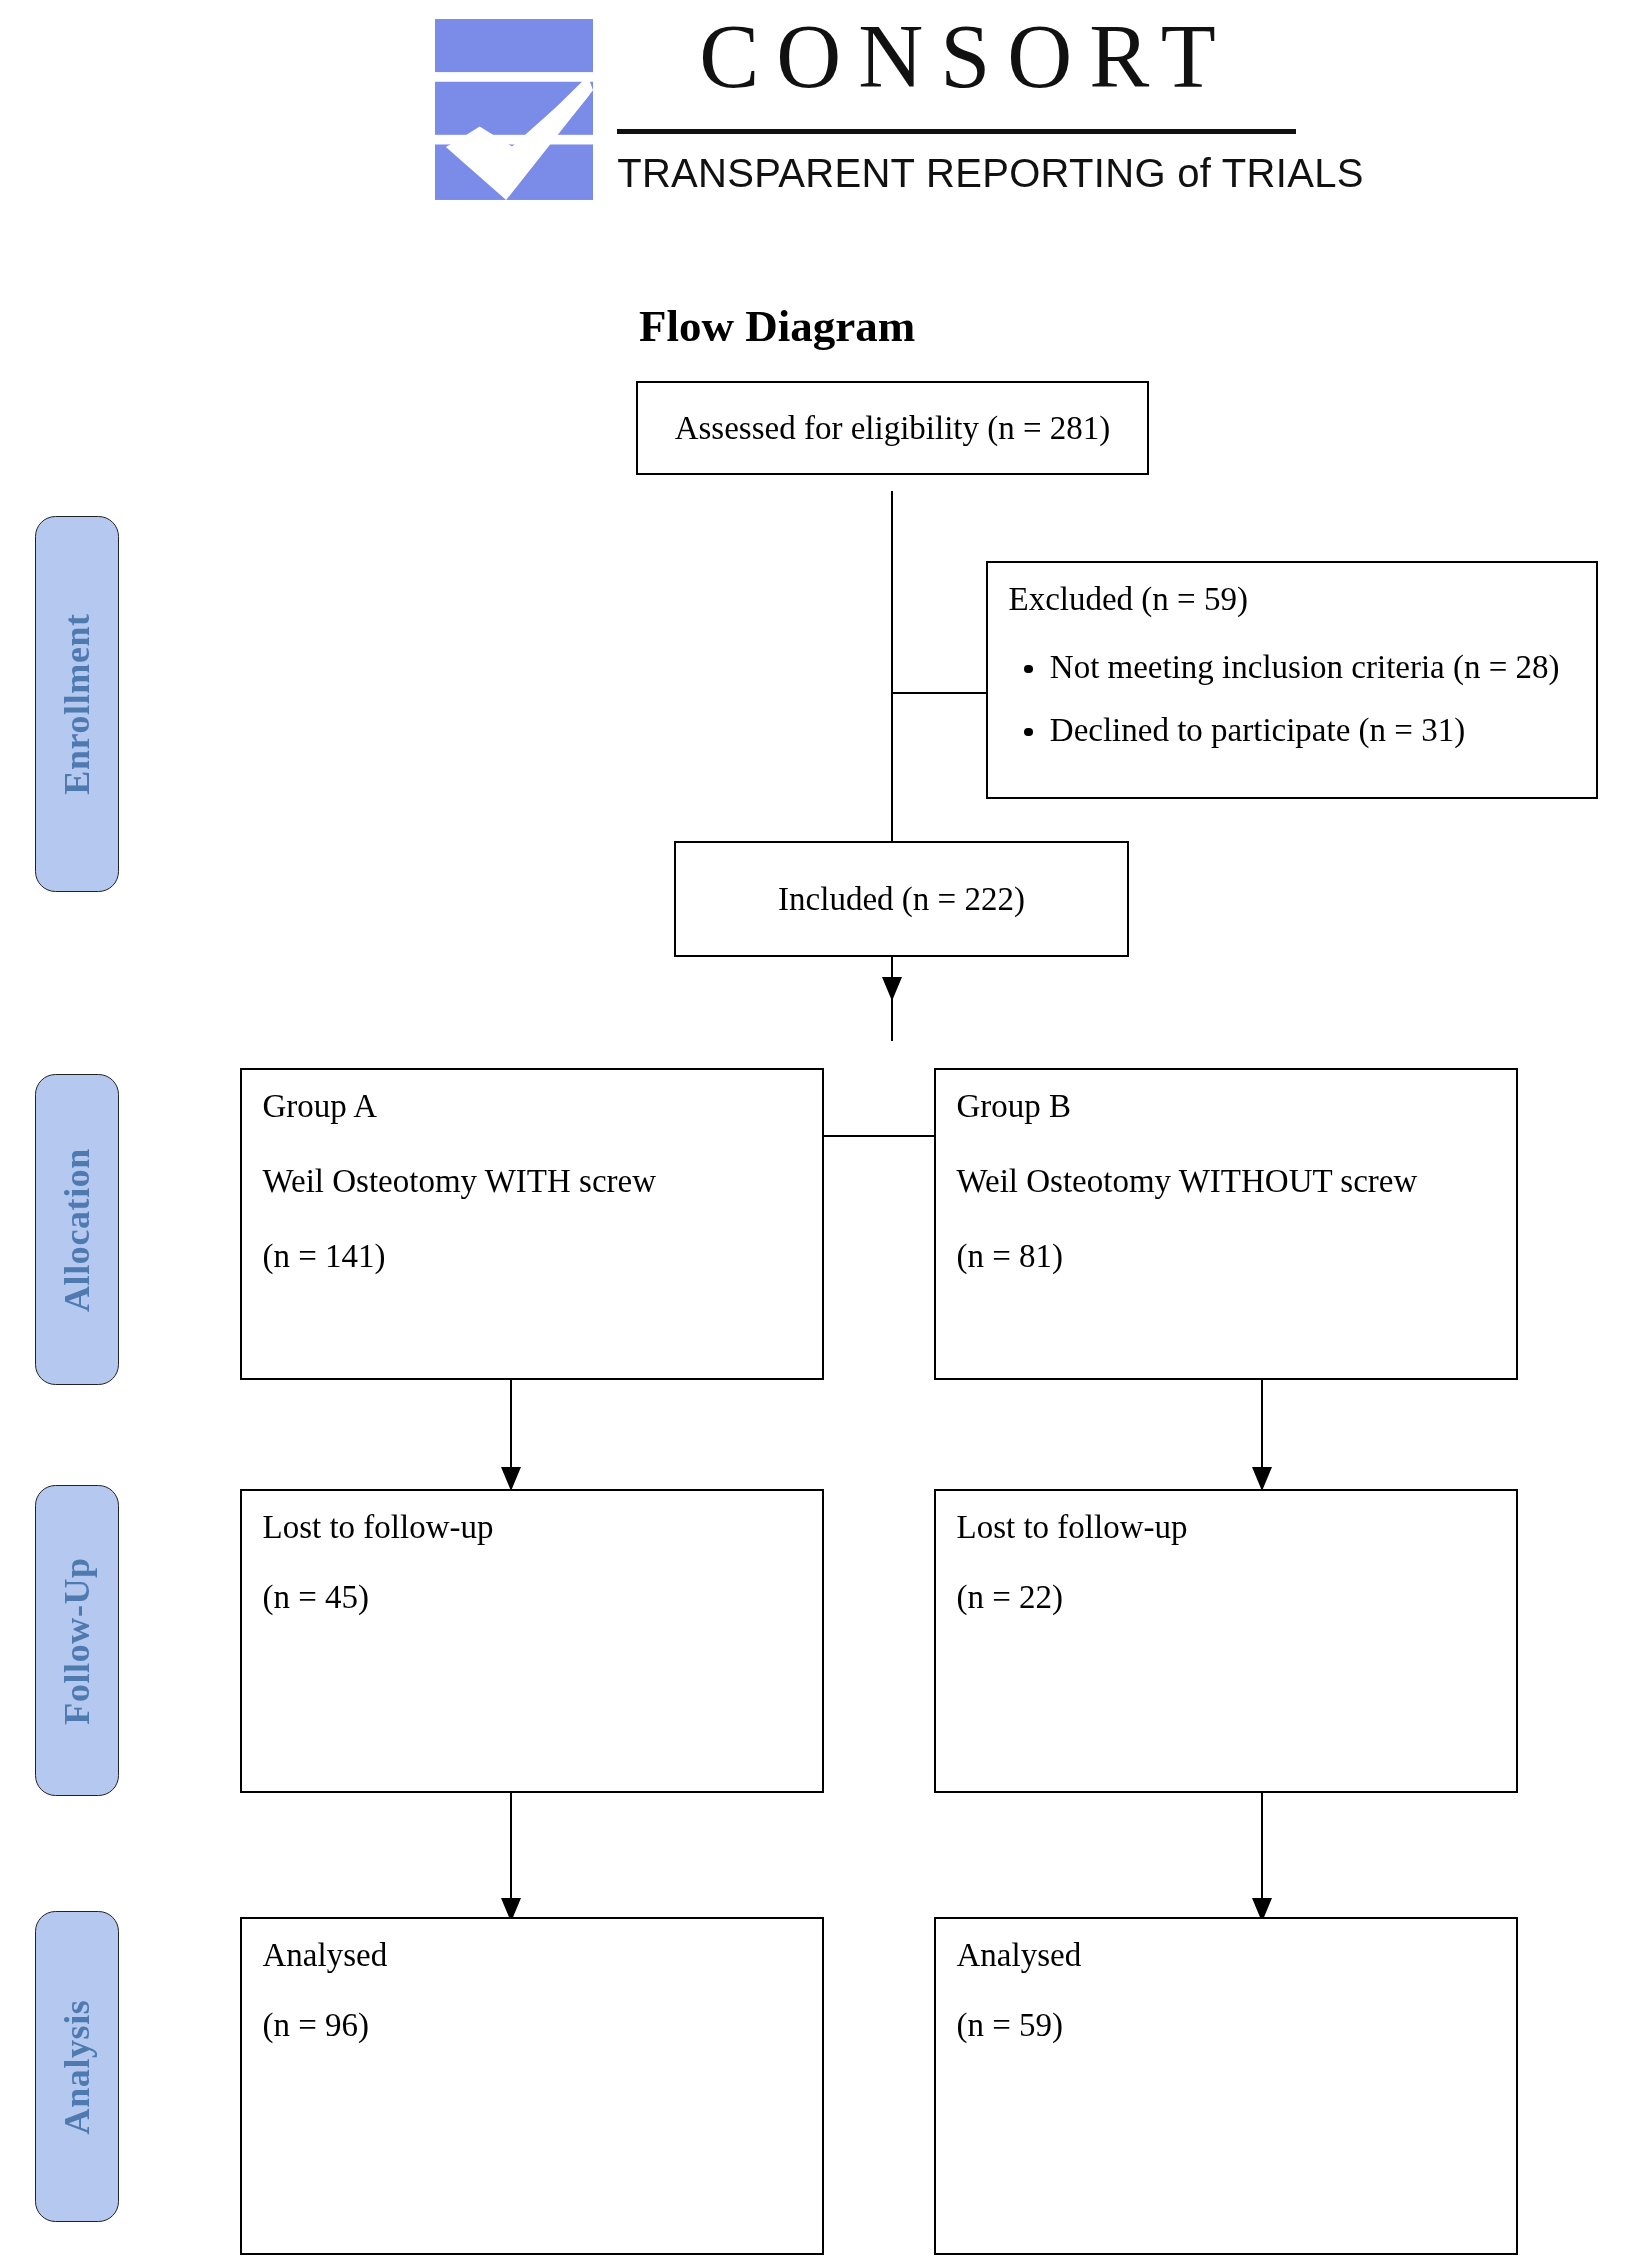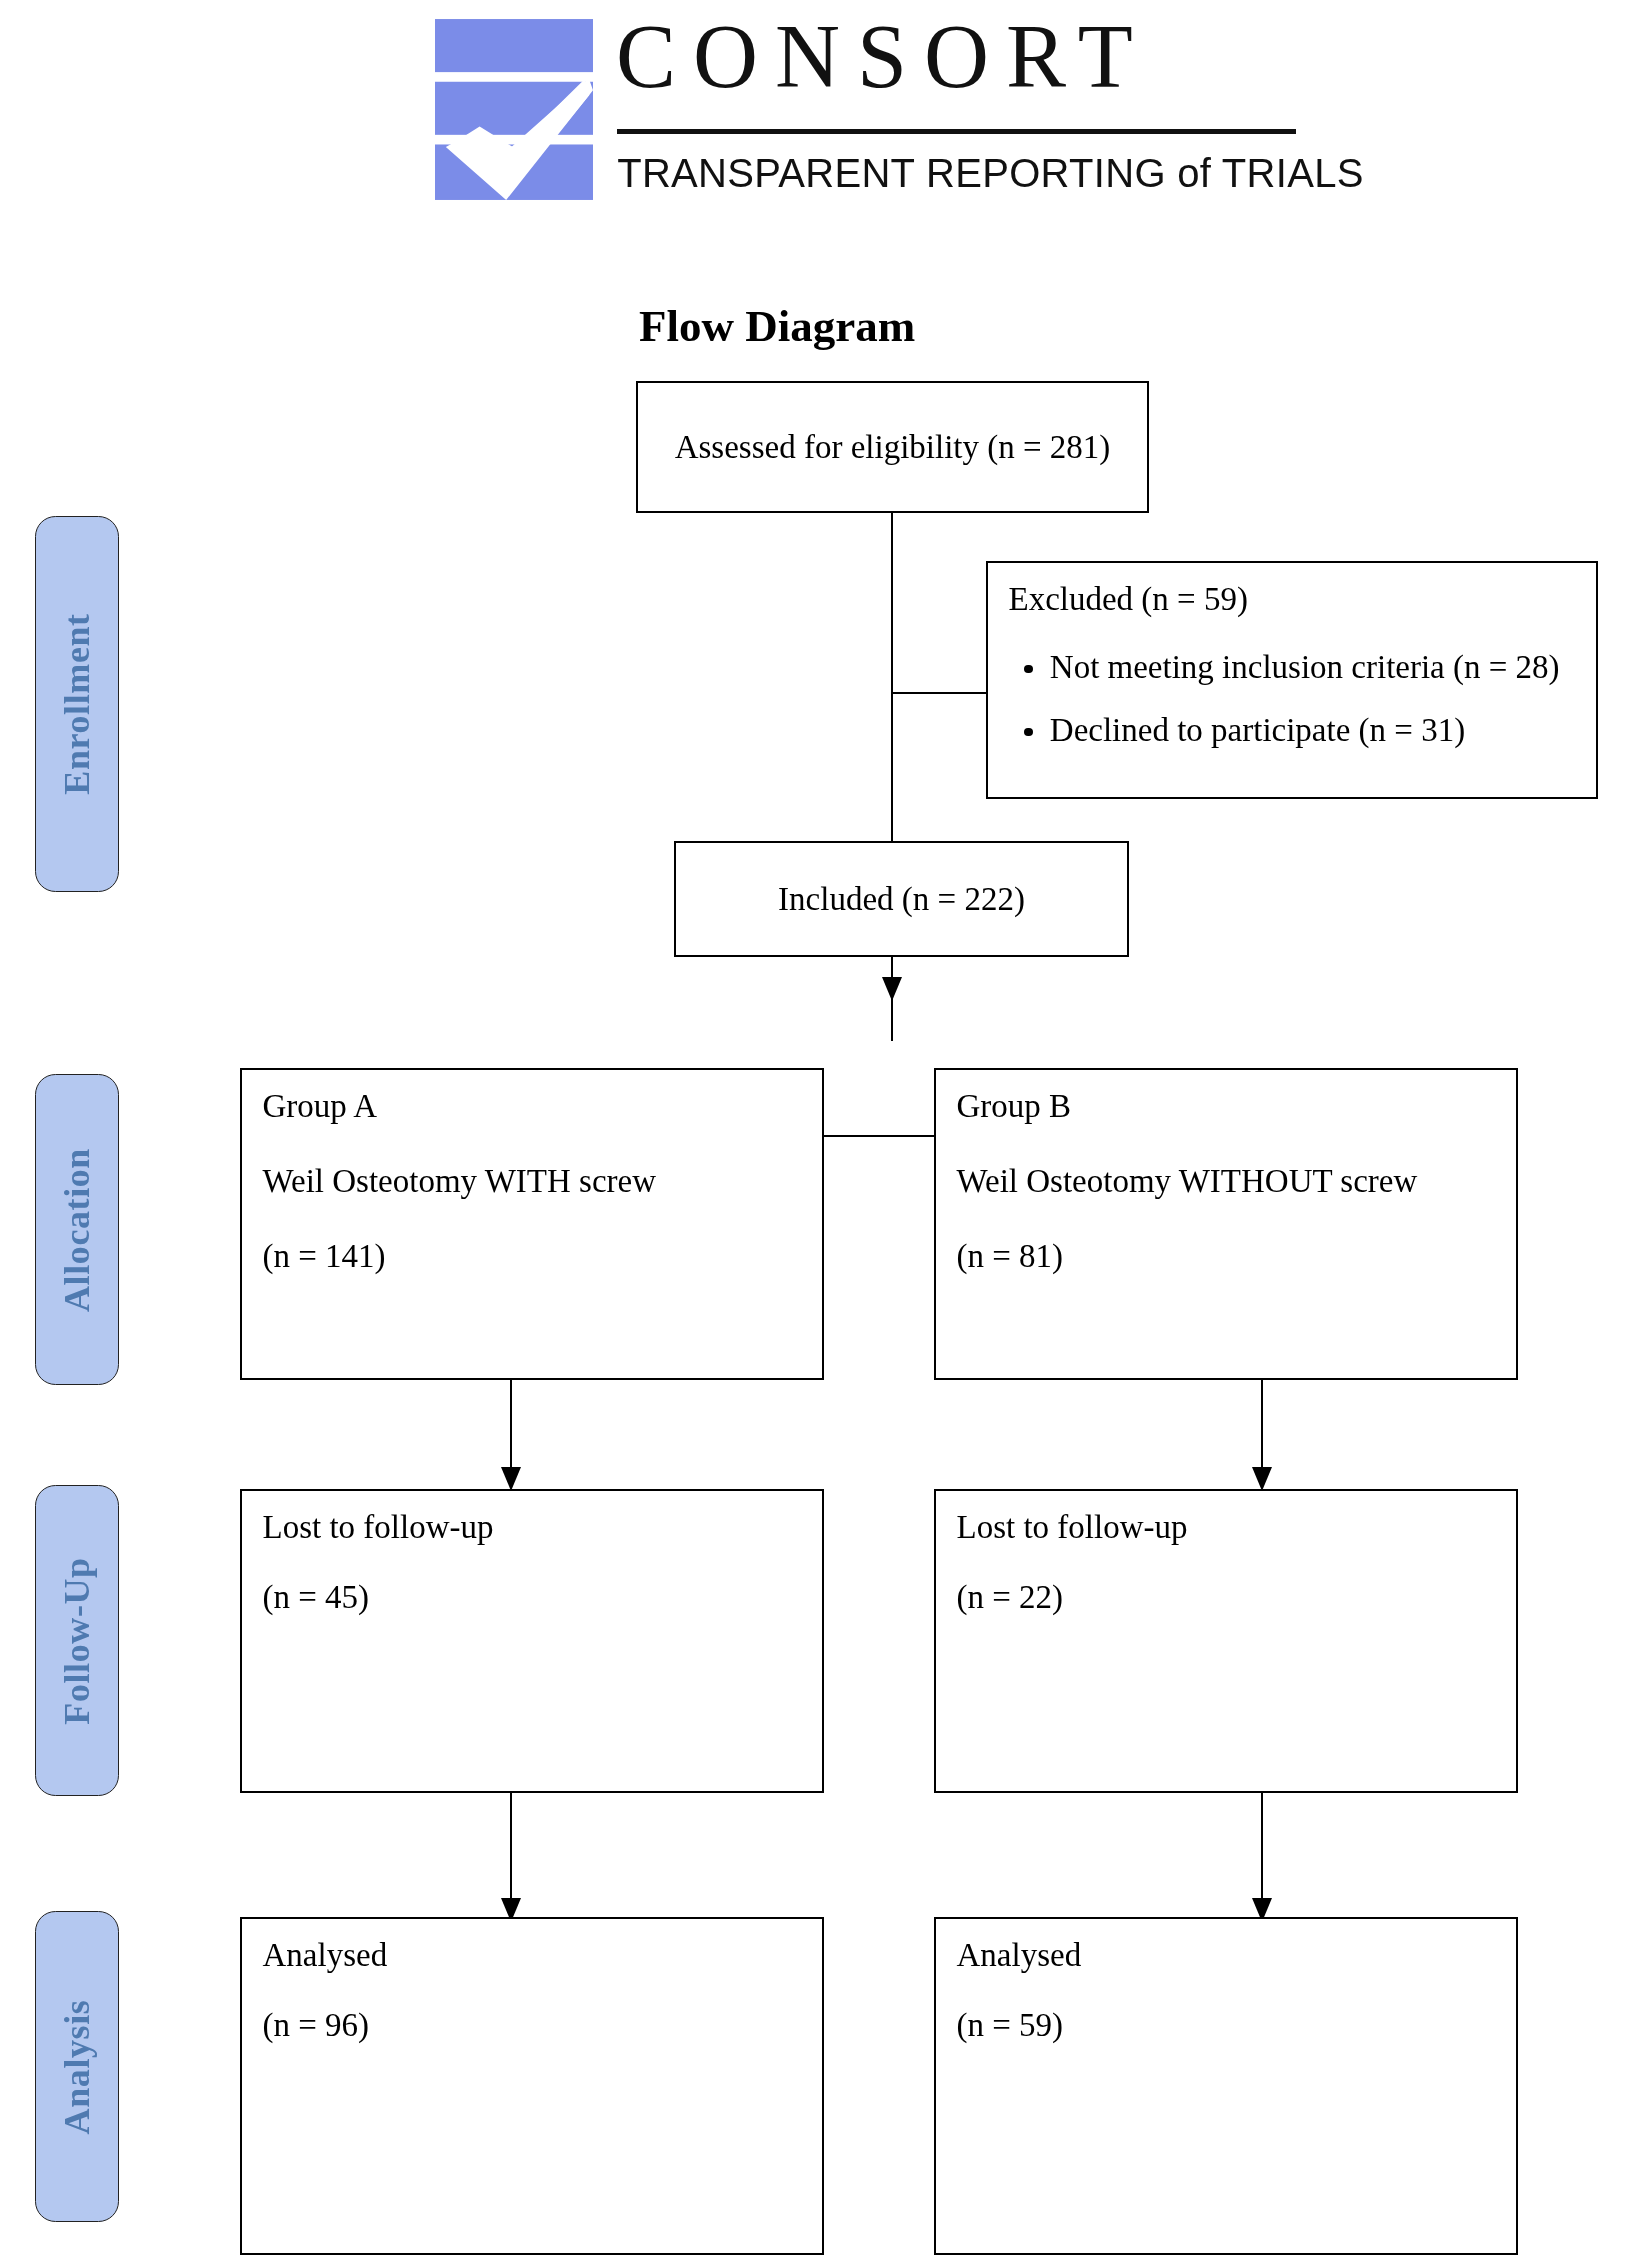--- a/index.html
+++ b/index.html
@@ -45,20 +45,21 @@
     position: absolute;
     left: 0;
     top: 1.2px;
     width: 700px;
     font-family: "Liberation Serif", "DejaVu Serif", serif;
     font-size: 90px;
     line-height: 90px;
     letter-spacing: 17px;
     color: #111111;
     white-space: nowrap;
+    text-align: center;
   }
   .logo-rule {
     position: absolute;
     left: 1.2px;
     top: 118px;
     width: 679px;
     height: 5.4px;
     background: #111111;
   }
   .logo-tagline {
@@ -253,21 +254,21 @@
 
   <div class="vline" style="left:1261px; top:1380px; height:107px;"></div>
   <div class="arrow-down" style="left:1252px; top:1467px;"></div>
 
   <div class="vline" style="left:510px; top:1793px; height:125px;"></div>
   <div class="arrow-down" style="left:501px; top:1898px;"></div>
 
   <div class="vline" style="left:1261px; top:1793px; height:125px;"></div>
   <div class="arrow-down" style="left:1252px; top:1898px;"></div>
 
-  <div class="fbox" style="left:636px; top:381px; width:513px; height:132px;">
+  <div class="fbox" style="left:636px; top:381px; width:513px; height:94px;">
     <div class="fbox-center">
       <span class="fline">Assessed for eligibility (n = 281)</span>
     </div>
   </div>
 
   <div class="fbox" style="left:986px; top:561px; width:612px; height:238px;padding-left:43px;">
     <div class="fbox-inner">
       <div class="fline">Excluded (n = 59)</div>
       <ul class="bullets">
         <li>Not meeting inclusion criteria (n = 28)</li>

